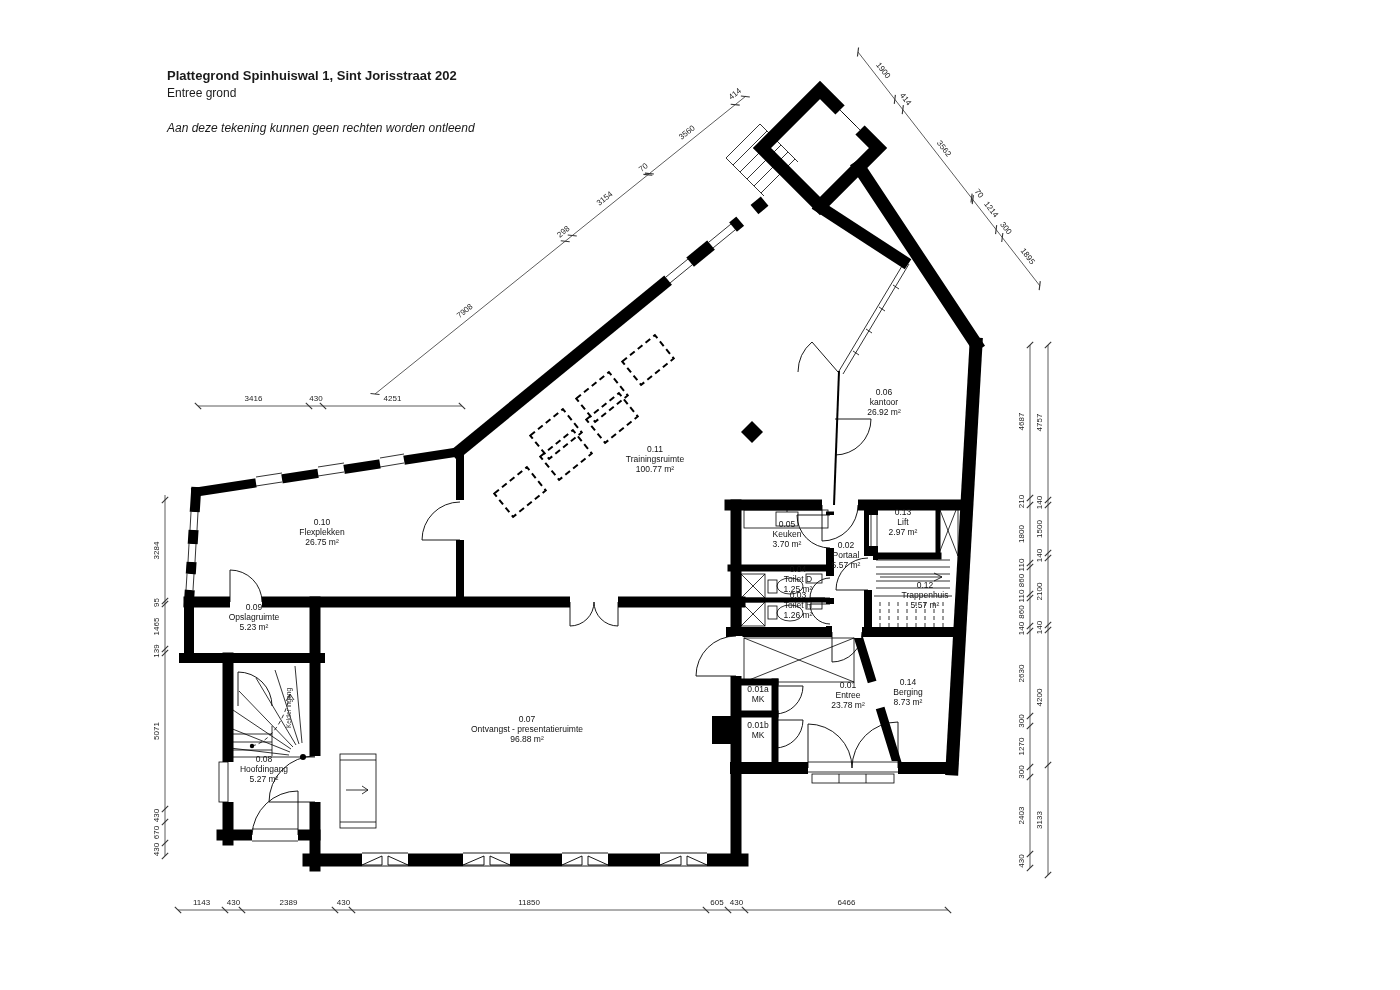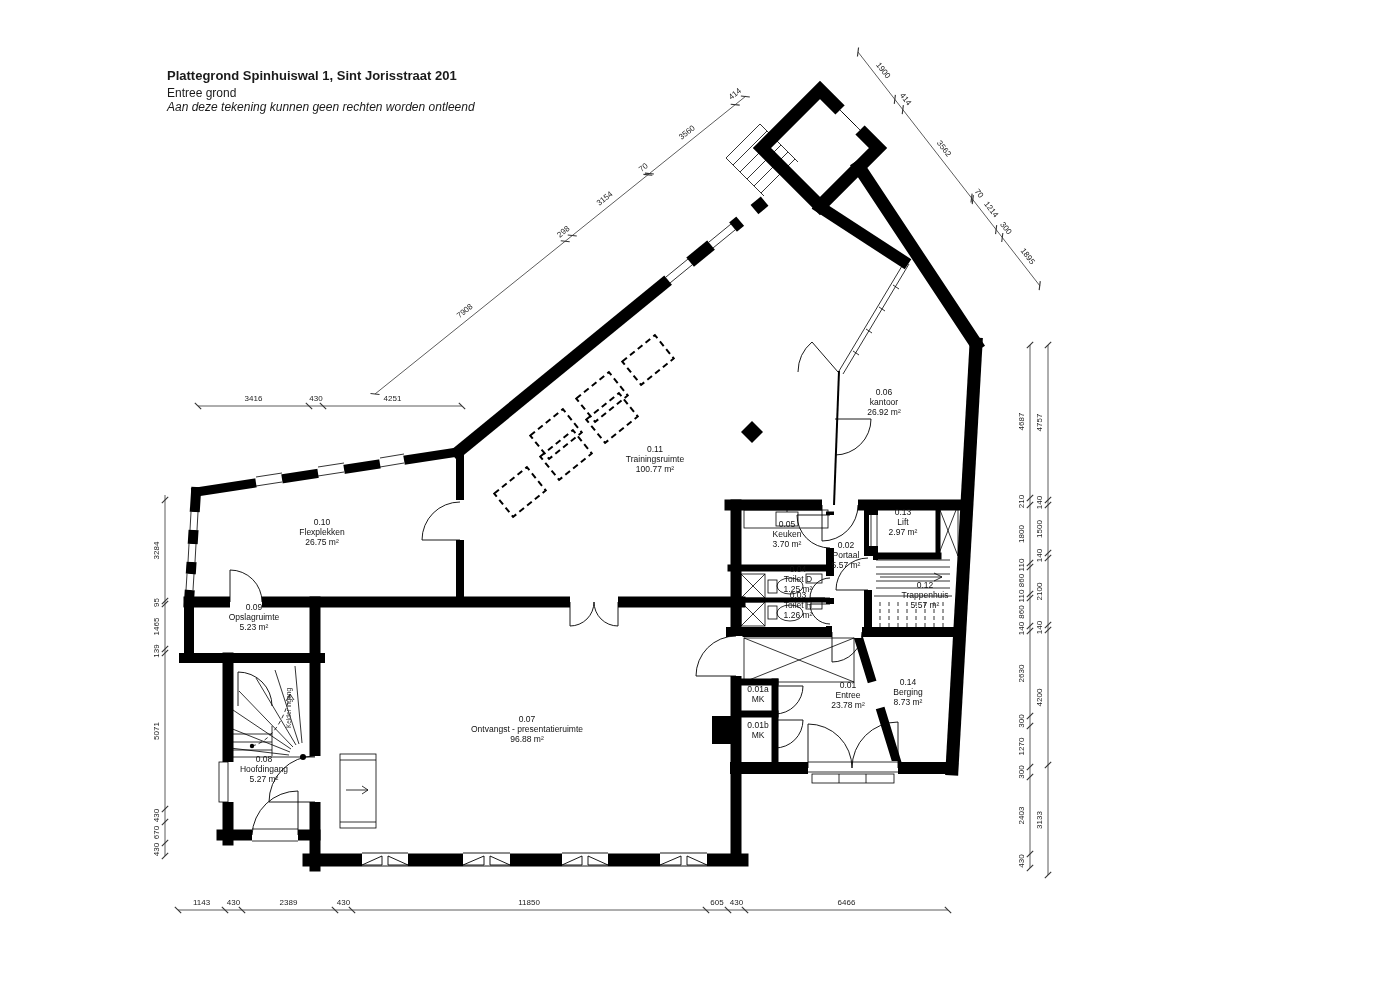--- a/index.html
+++ b/index.html
@@ -1,30 +1,30 @@
 <!DOCTYPE html>
 <html><head>
 <meta charset="utf-8">
 <style>
   html,body{margin:0;padding:0;background:#fff;}
   .page{position:relative;width:1400px;height:990px;background:#fff;overflow:hidden;
         font-family:"Liberation Sans", sans-serif;color:#1a1a1a;}
   .titleblock{position:absolute;left:167px;top:68px;}
   .titleblock .t1{font-size:13px;font-weight:bold;}
   .titleblock .t2{font-size:12px;margin-top:3px;}
-  .titleblock .t3{font-size:12px;font-style:italic;}
+  .titleblock .t3{font-size:12px;font-style:italic;margin-top:21px;}
   svg{position:absolute;left:0;top:0;}
   svg text{font-family:"Liberation Sans", sans-serif;}
 </style>
 </head>
 <body>
 
 <div class="page">
   <div class="titleblock">
-    <div class="t1">Plattegrond Spinhuiswal 1, Sint Jorisstraat 201</div>
+    <div class="t1">Plattegrond Spinhuiswal 1, Sint Jorisstraat 202</div>
     <div class="t2">Entree grond</div>
     <div class="t3">Aan deze tekening kunnen geen rechten worden ontleend</div>
   </div>
 
   <svg width="1400" height="990" viewBox="0 0 1400 990">
 
     <g stroke="#000" fill="none" stroke-linecap="square">
 
       <path d="M762,148 L820,90 L878,148 L820,206 Z" stroke-width="13"></path>
 

